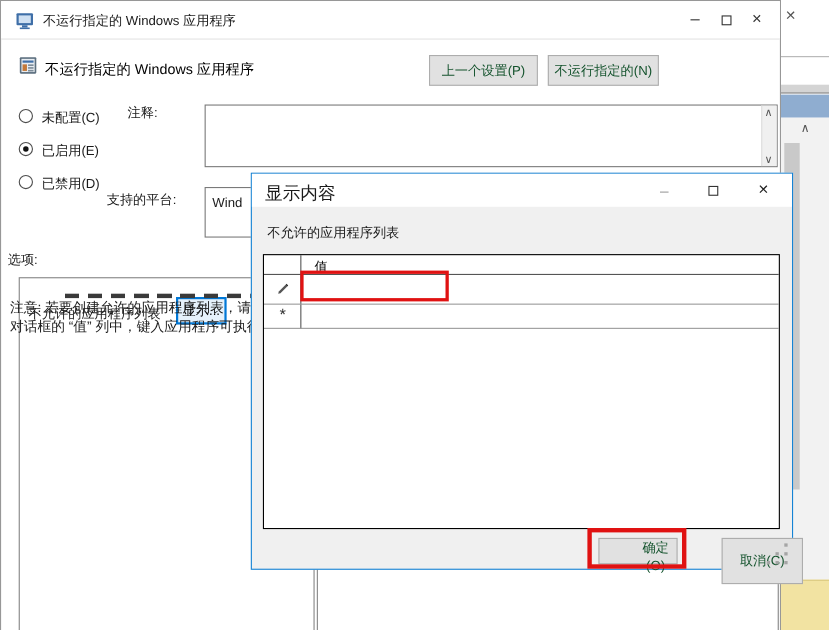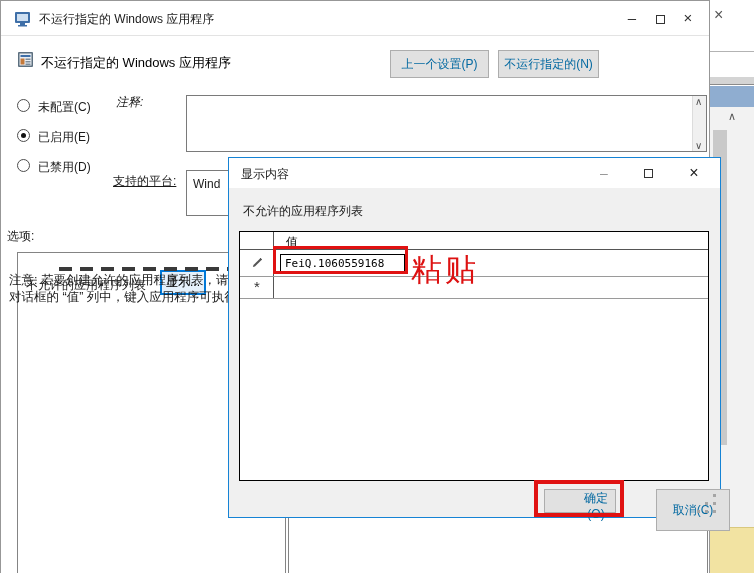--- a/index.html
+++ b/index.html
@@ -22,53 +22,53 @@
   .mainwin { position:absolute; left:0; top:0; width:710px; height:580px; background:#fff; border:1px solid #979797; }
   .titlebar { position:absolute; left:0; top:0; width:708px; height:35px; background:#fff; border-bottom:1px solid #e3e3e3; }
   .titlebar .ticon { position:absolute; left:13px; top:9px; }
   .titlebar .ttext { position:absolute; left:38px; top:10px; font-size:12px; color:#1a1a1a; }
   .winbtn { position:absolute; top:4px; width:26px; height:26px; text-align:center; line-height:26px; color:#333; font-size:15px; }
   .wb-min { left:618px; } .wb-max { left:646px; } .wb-close { left:674px; }
   .maxbox { display:inline-block; width:9px; height:9px; border:1px solid #333; vertical-align:middle; }
 
   .hdr-icon { position:absolute; left:16px; top:50px; }
   .hdr-title { position:absolute; left:40px; top:53px; font-size:13px; color:#000; }
-  .btn { background:#e1e1e1; border:1px solid #adadad; font-size:12px; color:#0369a1; text-align:center; font-family:"Liberation Sans",sans-serif; }
+  .btn { background:#e1e1e1; border:1px solid #adadad; font-size:12px; color:#14532d; text-align:center; font-family:"Liberation Sans",sans-serif; }
   .btn-prev { position:absolute; left:389px; top:49px; width:99px; height:28px; }
   .btn-next { position:absolute; left:497px; top:49px; width:101px; height:28px; }
 
   .radio-row { position:absolute; left:16px; height:16px; }
   .r1{top:97px;} .r2{top:127px;} .r3{top:157px;}
   .rcirc { position:absolute; left:0; top:1px; width:13px; height:13px; border:1px solid #4d4d4d; border-radius:50%; background:#fff; }
   .rdot { position:absolute; left:3px; top:3px; width:5px; height:5px; border-radius:50%; background:#111; display:none; }
   .sel .rdot { display:block; }
   .rlabel { position:absolute; left:21px; top:1px; white-space:nowrap; }
 
-  .lbl-comment { position:absolute; left:115px; top:93px;font-style:italic; }
+  .lbl-comment { position:absolute; left:115px; top:93px; }
   .comment-box { position:absolute; left:185px; top:94px; width:521px; height:57px; background:#fff; border:1px solid #7a7a7a; }
   .cb-scroll { position:absolute; right:0; top:0; width:14px; height:55px; background:#f0f0f0; border-left:1px solid #dcdcdc; }
   .cb-up { position:absolute; left:2px; top:0; font-size:10px; color:#555; }
   .cb-down { position:absolute; left:2px; bottom:0; font-size:10px; color:#555; }
 
-  .lbl-supported { position:absolute; left:112px; top:172px;text-decoration:underline; }
+  .lbl-supported { position:absolute; left:96px; top:172px; }
   .platform-box { position:absolute; left:185px; top:169px; width:521px; height:46px; background:#fff; border:1px solid #7a7a7a; padding:6px 0 0 6px; }
 
   .lbl-options { position:absolute; left:6px; top:227px; }
   .options-panel { position:absolute; left:16px; top:251px; width:269px; height:329px; background:#fff; border:1px solid #848484; }
   .opt-list-label { position:absolute; left:8px; top:24px; white-space:nowrap; }
   .btn-show { position:absolute; left:142px; top:17px; width:46px; height:25px; background:#e5f1fb; border:2px solid #0078d7; font-size:12px; font-family:"Liberation Sans",sans-serif; }
 
   .help-panel { position:absolute; left:287px; top:251px; width:420px; height:329px; background:#fff; border:1px solid #848484; }
   .help-clip { position:absolute; left:58px; top:266px; width:180px; height:4px; background:repeating-linear-gradient(90deg,#3a3a3a 0 13px,transparent 13px 21px); }
   .help-text { position:absolute; left:8px; top:271px; width:405px; font-size:12.5px; line-height:17px; color:#1a1a1a; }
 
   
   .dialog { position:absolute; left:228px; top:157px; width:493px; height:361px; background:#f0f0f0; border:1px solid #1583d5; }
   .dlg-titlebar { position:absolute; left:0; top:0; width:491px; height:30px; background:#fff; }
-  .dlg-title { position:absolute; left:12px; top:8px; font-size:12px; }
+  .dlg-title { position:absolute; left:12px; top:8px; font-size:16px; }
   .dlg-btn { position:absolute; top:2px; width:30px; height:26px; text-align:center; line-height:26px; color:#222; }
   .db-min { left:360px; font-size:14px; color:#999; } .db-max { left:404px; } .db-close { left:450px; font-size:16px; }
 
   .dlg-label { position:absolute; left:14px; top:45px; font-size:12px; }
   .dlg-table { position:absolute; left:10px; top:73px; width:470px; height:250px; background:#fff; border:1px solid #000; }
   .tbl-selcol { position:absolute; left:0; top:0; width:34px; height:67px; border-right:1px solid #555; }
   .tbl-header { position:absolute; left:0; top:0; width:468px; height:18px; border-bottom:1px solid #555; }
   .tbl-header .hval { position:absolute; left:46px; top:2px; font-size:12px; color:#000; }
   .tbl-row1 { position:absolute; left:0; top:18px; width:468px; height:27px; border-bottom:1px solid #9a9a9a; }
   .tbl-row2 { position:absolute; left:0; top:45px; width:468px; height:22px; border-bottom:1px solid #9a9a9a; }
@@ -198,29 +198,27 @@
       <div class="tbl-header">
         <span class="hval">值</span>
       </div>
       <div class="tbl-row1">
         <span class="sel-cell">
           <svg width="11" height="11" viewBox="0 0 12 12" style="margin-top:7px">
               <path d="M1 11 L1.6 8.8 L8.8 1.6 L10.4 3.2 L3.2 10.4 Z" fill="#555"></path>
               <path d="M9.3 1.1 L10.9 2.7 L10.2 3.4 L8.6 1.8 Z" fill="#222"></path>
             </svg>
         </span>
-        <span class="edit-box">FeiQ.1060559168</span>
       </div>
       <div class="tbl-row2">
         <span class="sel-cell asterisk">*</span>
       </div>
     </div>
 
     <button class="btn btn-ok">确定(O)</button>
     <button class="btn btn-cancel">取消(C)</button>
     <div class="grip"></div>
   </div>
 
   <div class="ann-box-feiq"></div>
-  <div class="ann-paste">粘贴</div>
   <div class="ann-box-ok"></div>
 
 </div>
 
 </body></html>

